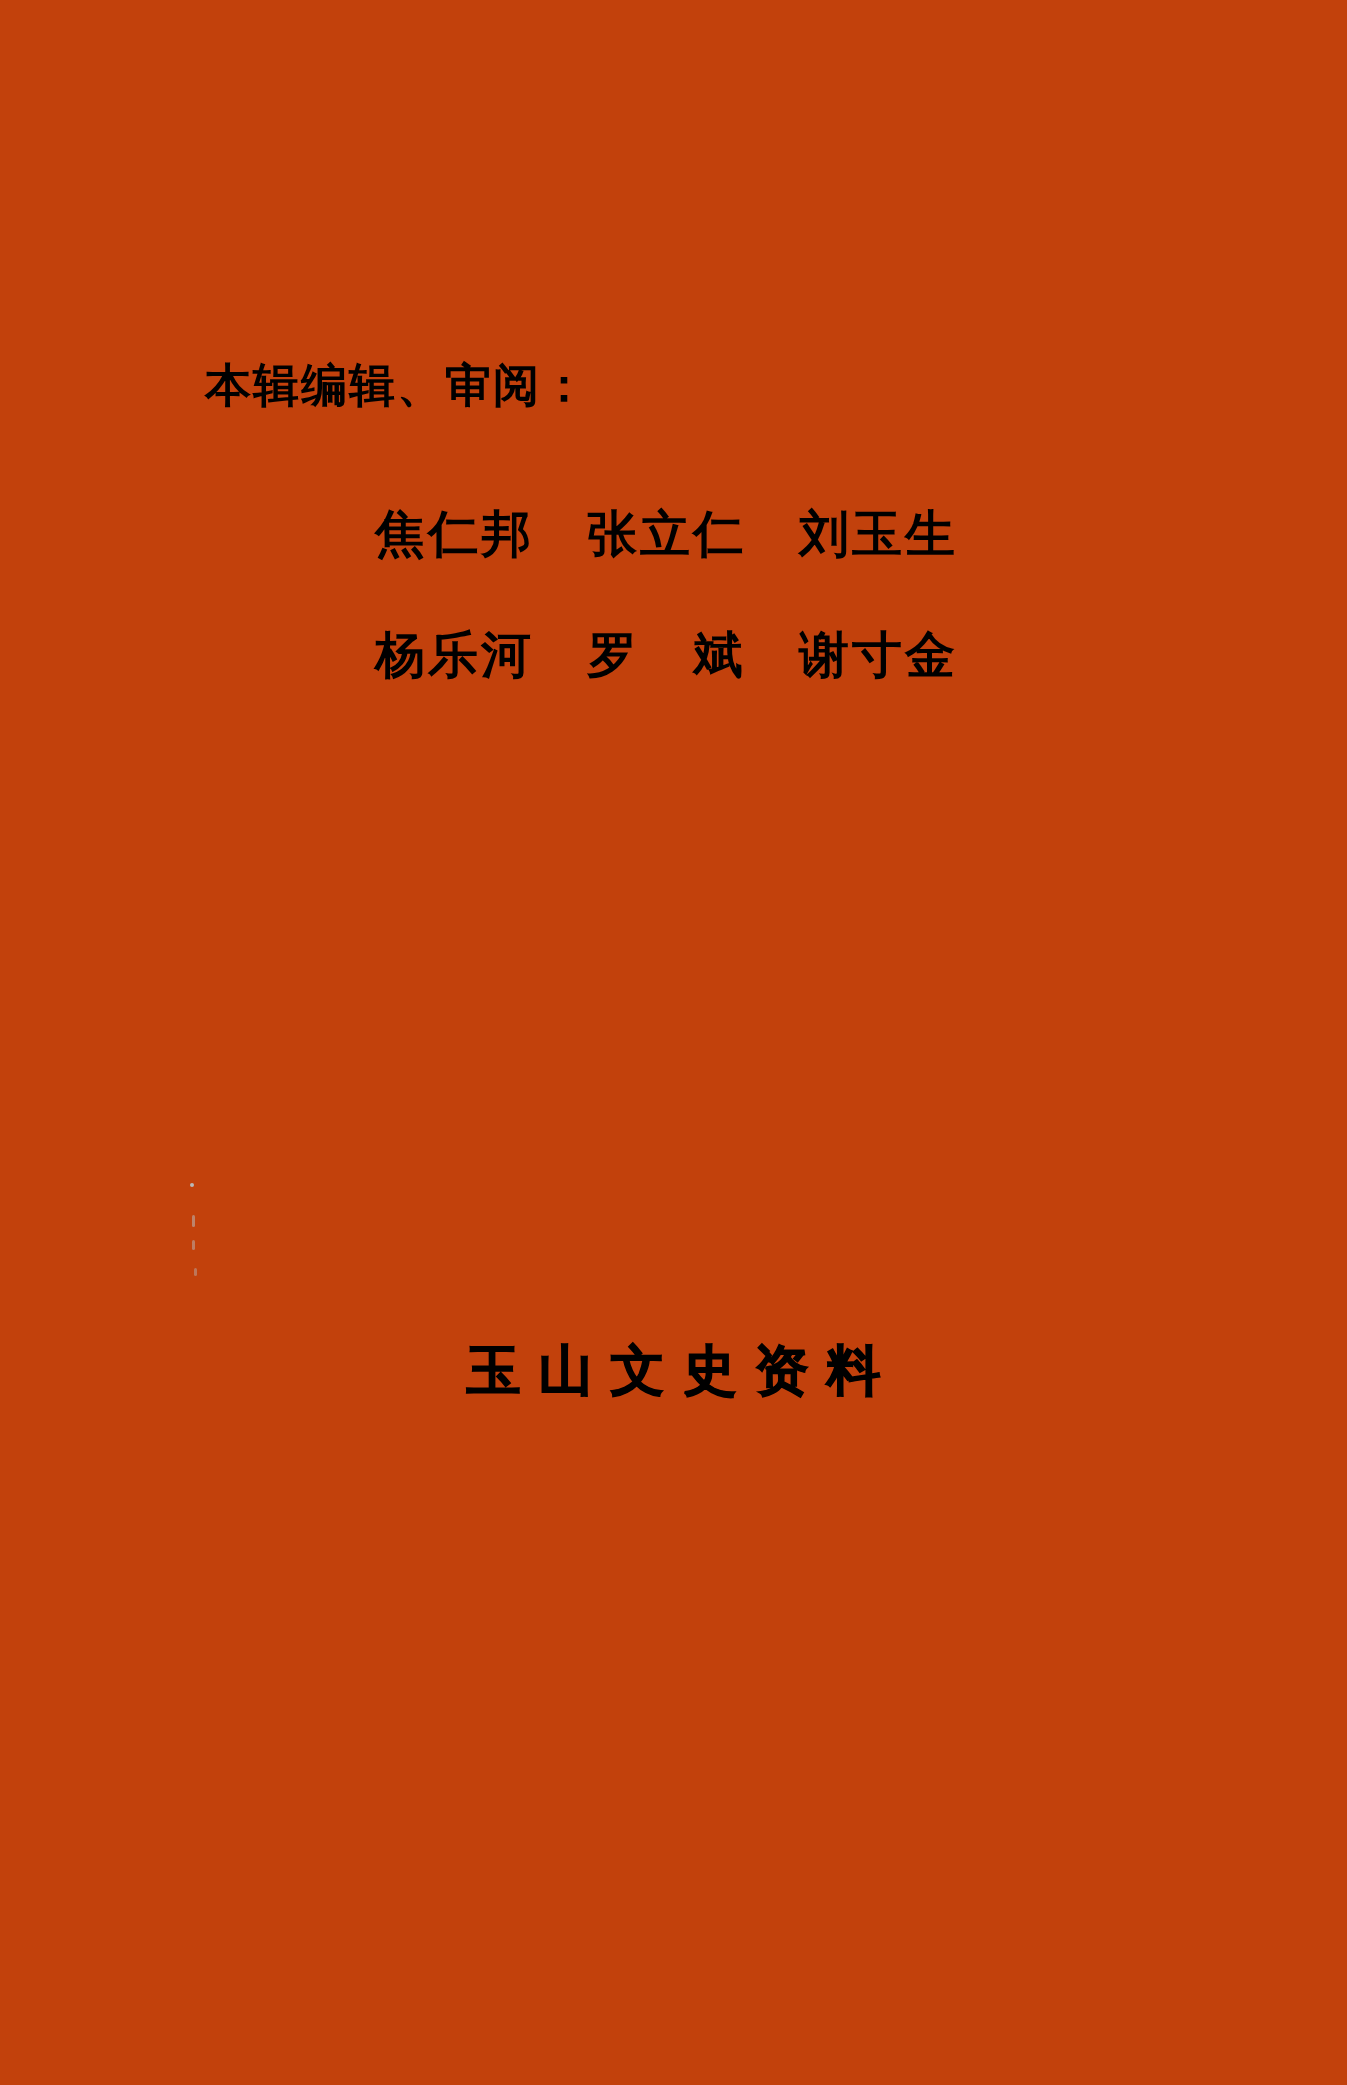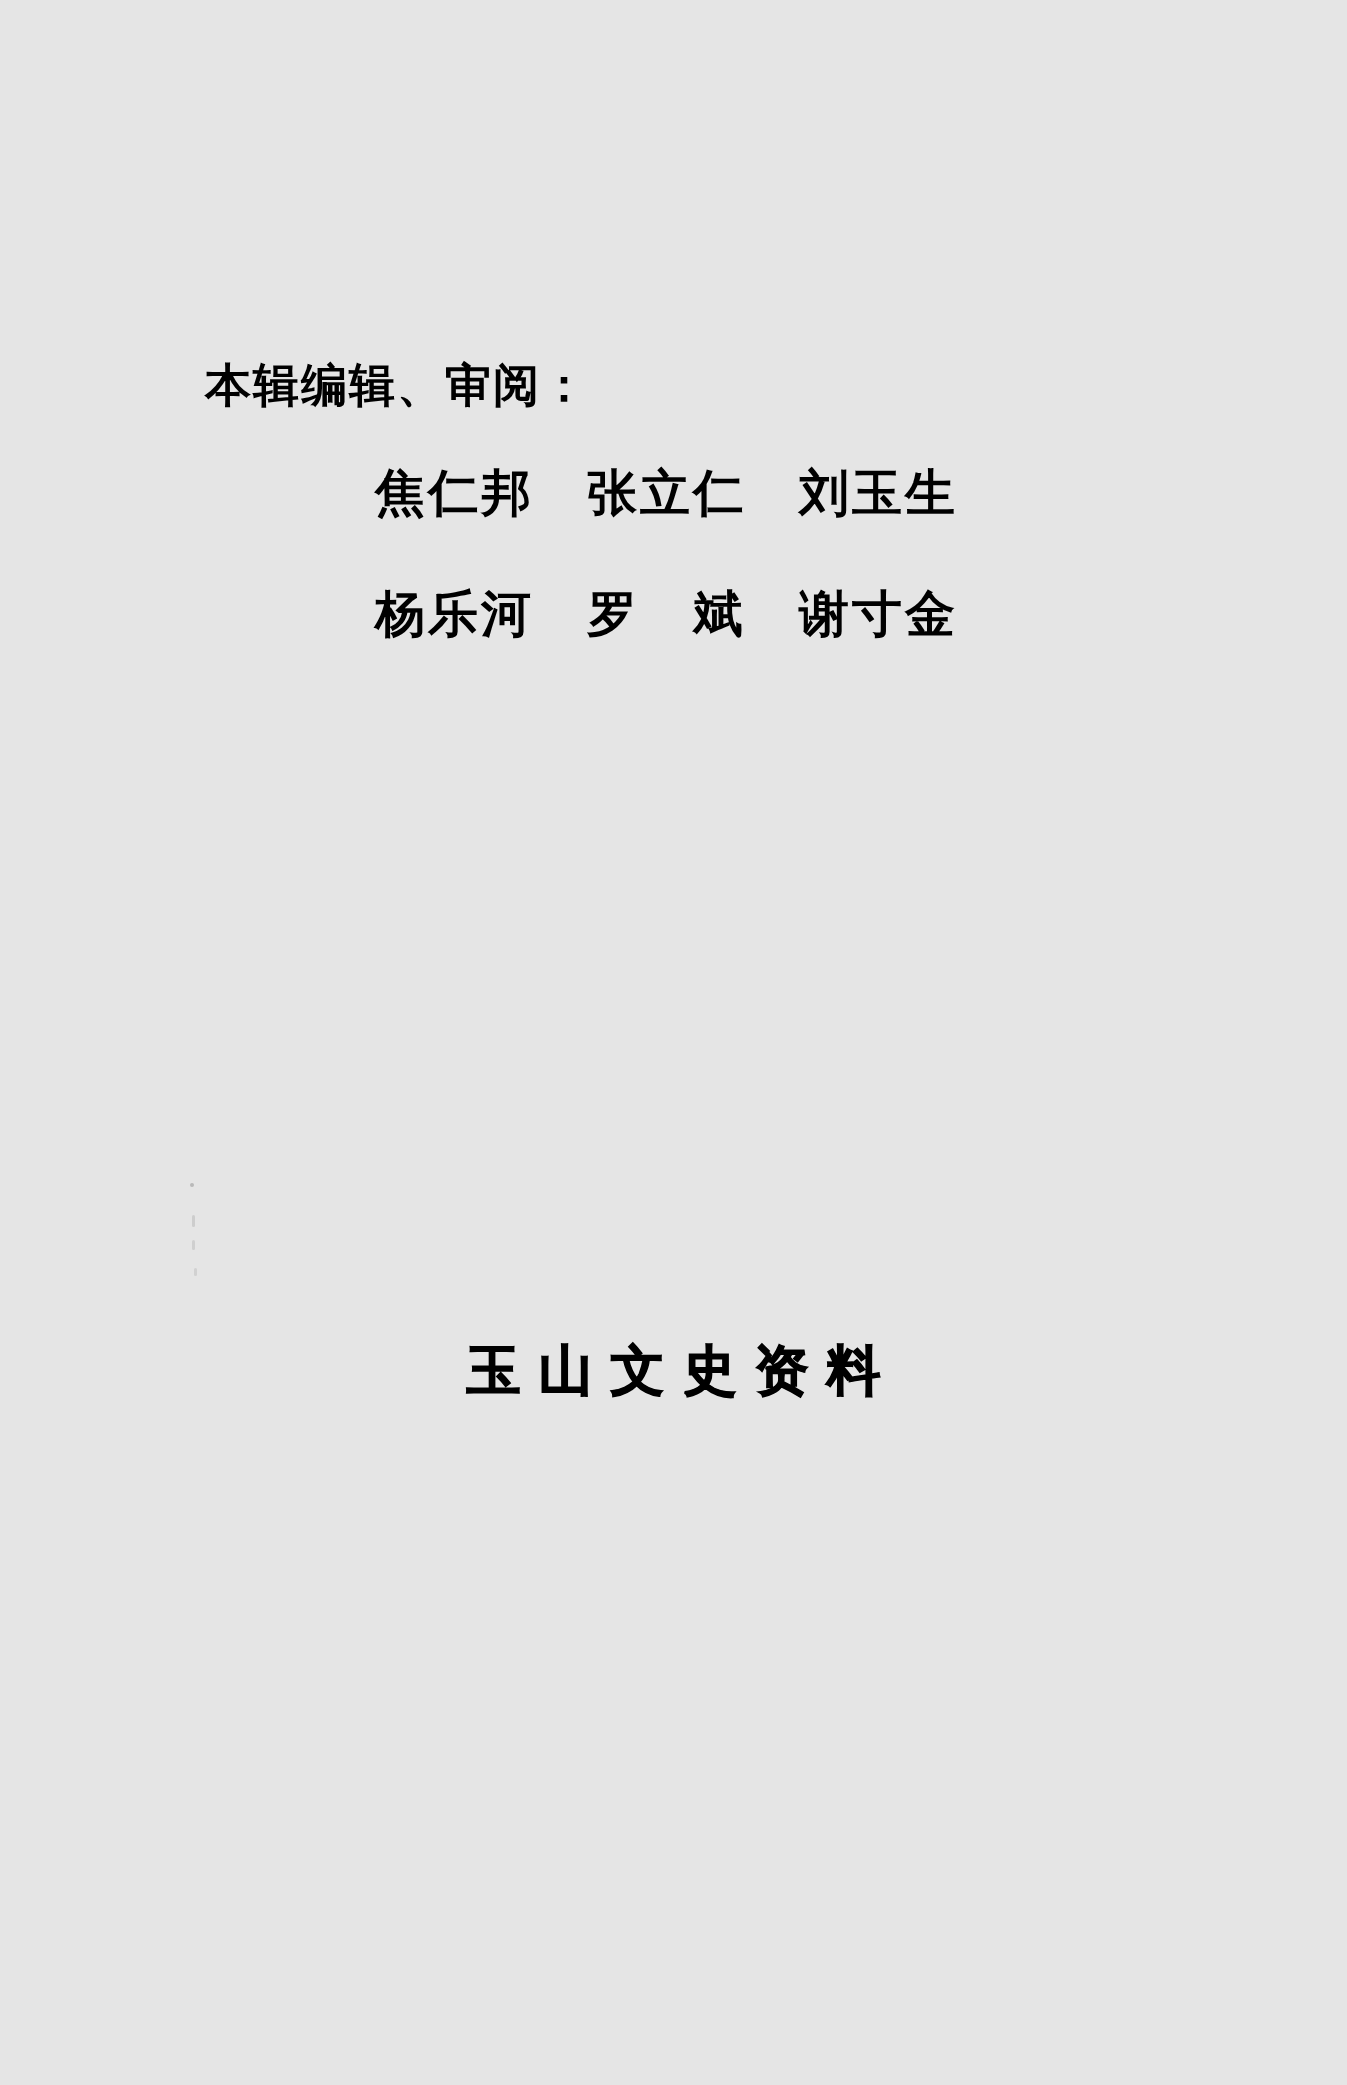--- a/index.html
+++ b/index.html
@@ -11,21 +11,21 @@
     width: 1347px;
     height: 2085px;
     font-family: "DejaVu Serif", "Liberation Serif", serif;
     color: #0d0d0d;
     position: relative;
     overflow: hidden;
   }
   .page {
     position: absolute;
     inset: 0;
-    background: #e5e5e5;
+    background: #c2410c;
   }
 
   
   .editors-block {
     position: absolute;
     left: 0;
     top: 355px;
     width: 100%;
   }
   .editors-heading {
@@ -36,21 +36,21 @@
     margin-left: 205px;
     color: #000;
   }
   .editors-line {
     font-family: "DejaVu Sans", "Liberation Sans", sans-serif;
     font-weight: 700;
     font-size: 50px;
     letter-spacing: 3px;
     color: #000;
     margin-left: 375px;
-    margin-top: 43px;
+    margin-top: 84px;
     white-space: pre;
   }
   .editors-line.second {
     margin-top: 54px;
   }
 
   
   .speck {
     position: absolute;
     background: #b9b9b9;

